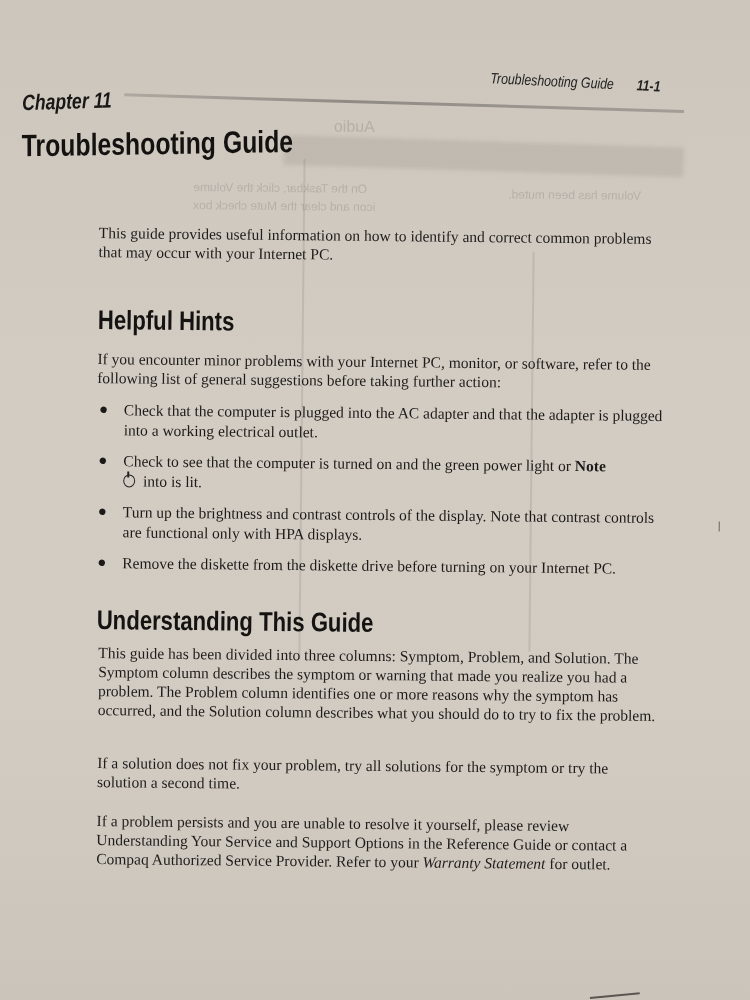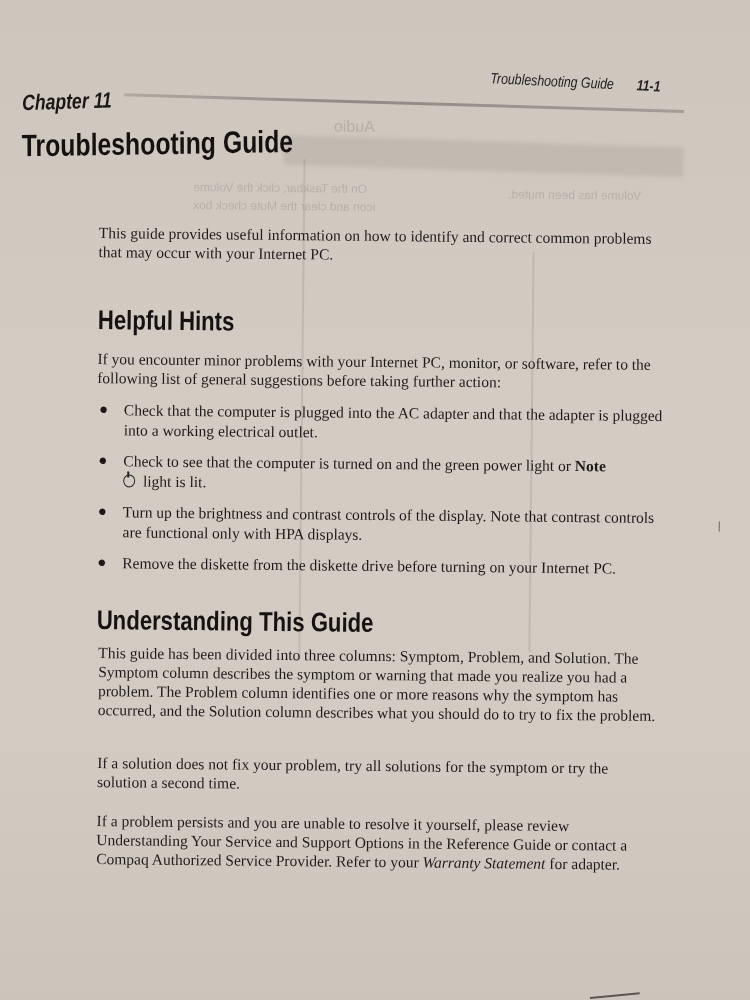--- a/index.html
+++ b/index.html
@@ -89,37 +89,37 @@
   <div class="para" style="top:352px;left:96px;width:568px;">If you encounter minor problems with your Internet PC, monitor, or software, refer to the following list of general suggestions before taking further action:</div>
 
   <ul class="bullets">
     <li>
       <span class="dot">●</span>
       <span>Check that the computer is plugged into the AC adapter and that the adapter is plugged into a working electrical outlet.</span>
     </li>
     <li>
       <span class="dot">●</span>
       <span>Check to see that the computer is turned on and the green power light or </span><b>Note</b><br>
-      <span class="power-icon"></span><span> light is lit.</span>
+      <span class="power-icon"></span><span> into is lit.</span>
     </li>
     <li>
       <span class="dot">●</span>
       <span>Turn up the brightness and contrast controls of the display. Note that contrast controls are functional only with HPA displays.</span>
     </li>
     <li>
       <span class="dot">●</span>
       <span>Remove the diskette from the diskette drive before turning on your Internet PC.</span>
     </li>
   </ul>
 
   <div class="h2" style="top:608px;left:98px;">Understanding This Guide</div>
 
   <div class="para" style="top:646px;left:100px;width:560px;">This guide has been divided into three columns: Symptom, Problem, and Solution. The Symptom column describes the symptom or warning that made you realize you had a problem. The Problem column identifies one or more reasons why the symptom has occurred, and the Solution column describes what you should do to try to fix the problem.</div>
 
   <div class="para" style="top:756px;left:100px;width:560px;">If a solution does not fix your problem, try all solutions for the symptom or try the solution a second time.</div>
 
   <div class="para" style="top:814px;left:100px;width:550px;">
-    <span>If a problem persists and you are unable to resolve it yourself, please review Understanding Your Service and Support Options in the Reference Guide or contact a Compaq Authorized Service Provider. Refer to your </span><i>Warranty Statement</i><span> for adapter.</span>
+    <span>If a problem persists and you are unable to resolve it yourself, please review Understanding Your Service and Support Options in the Reference Guide or contact a Compaq Authorized Service Provider. Refer to your </span><i>Warranty Statement</i><span> for outlet.</span>
   </div>
 
   <div class="margin-tick"></div>
   <div class="bottom-mark"></div>
 </div>
 
 </body></html>

